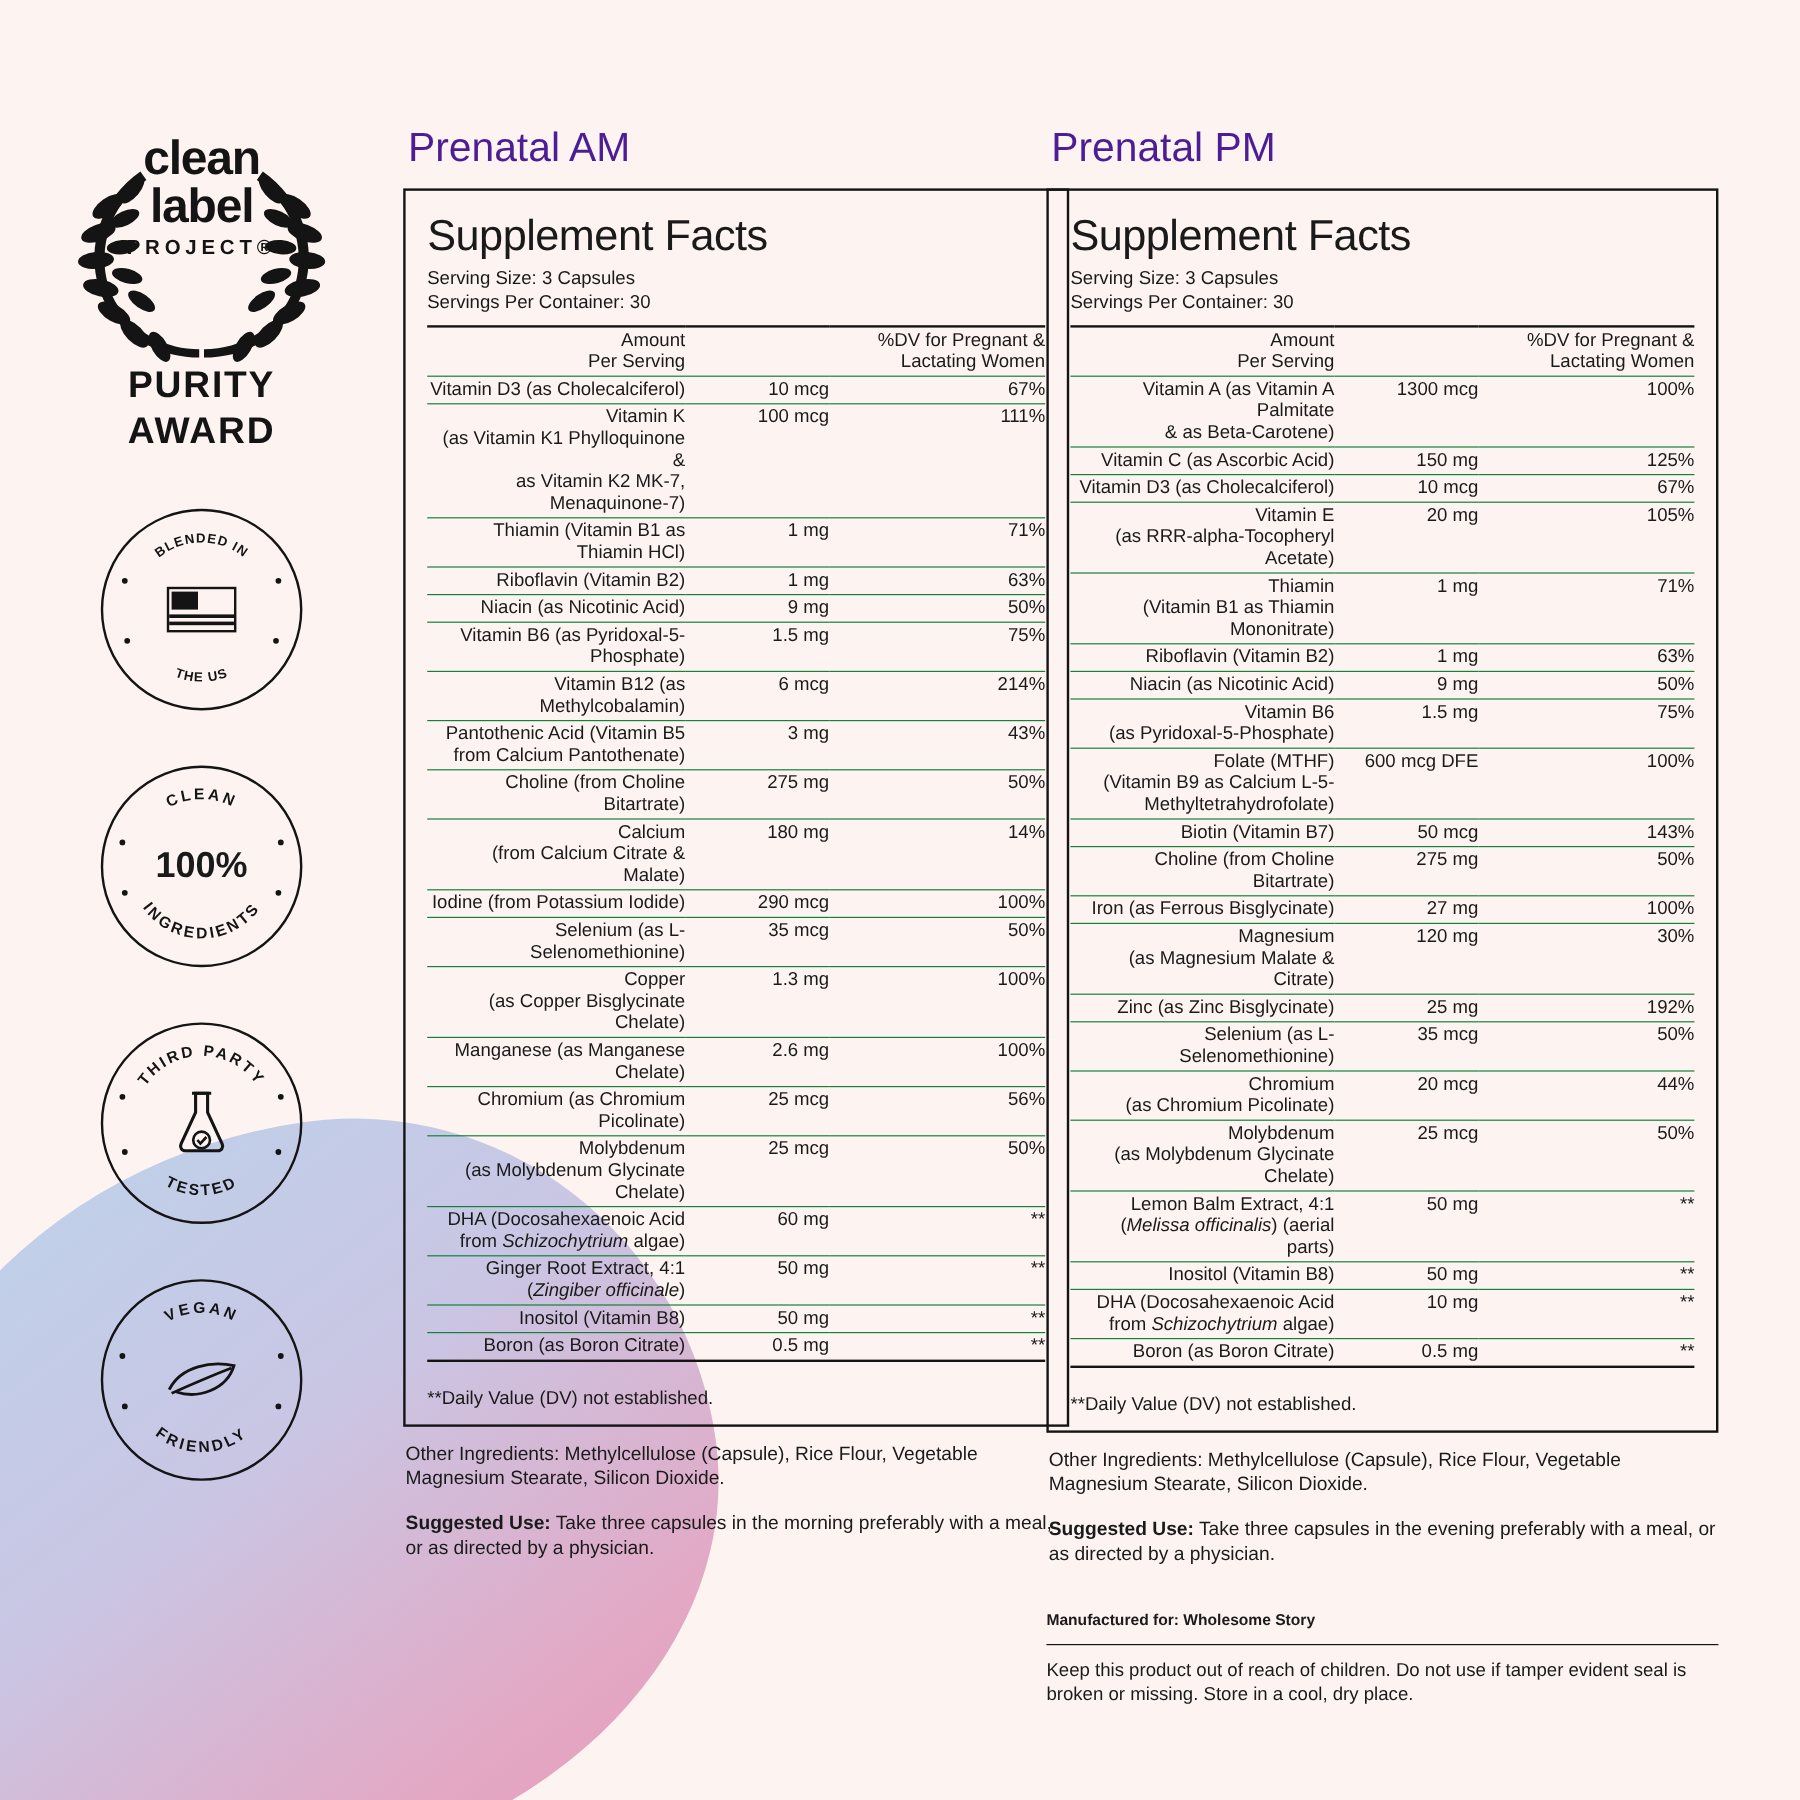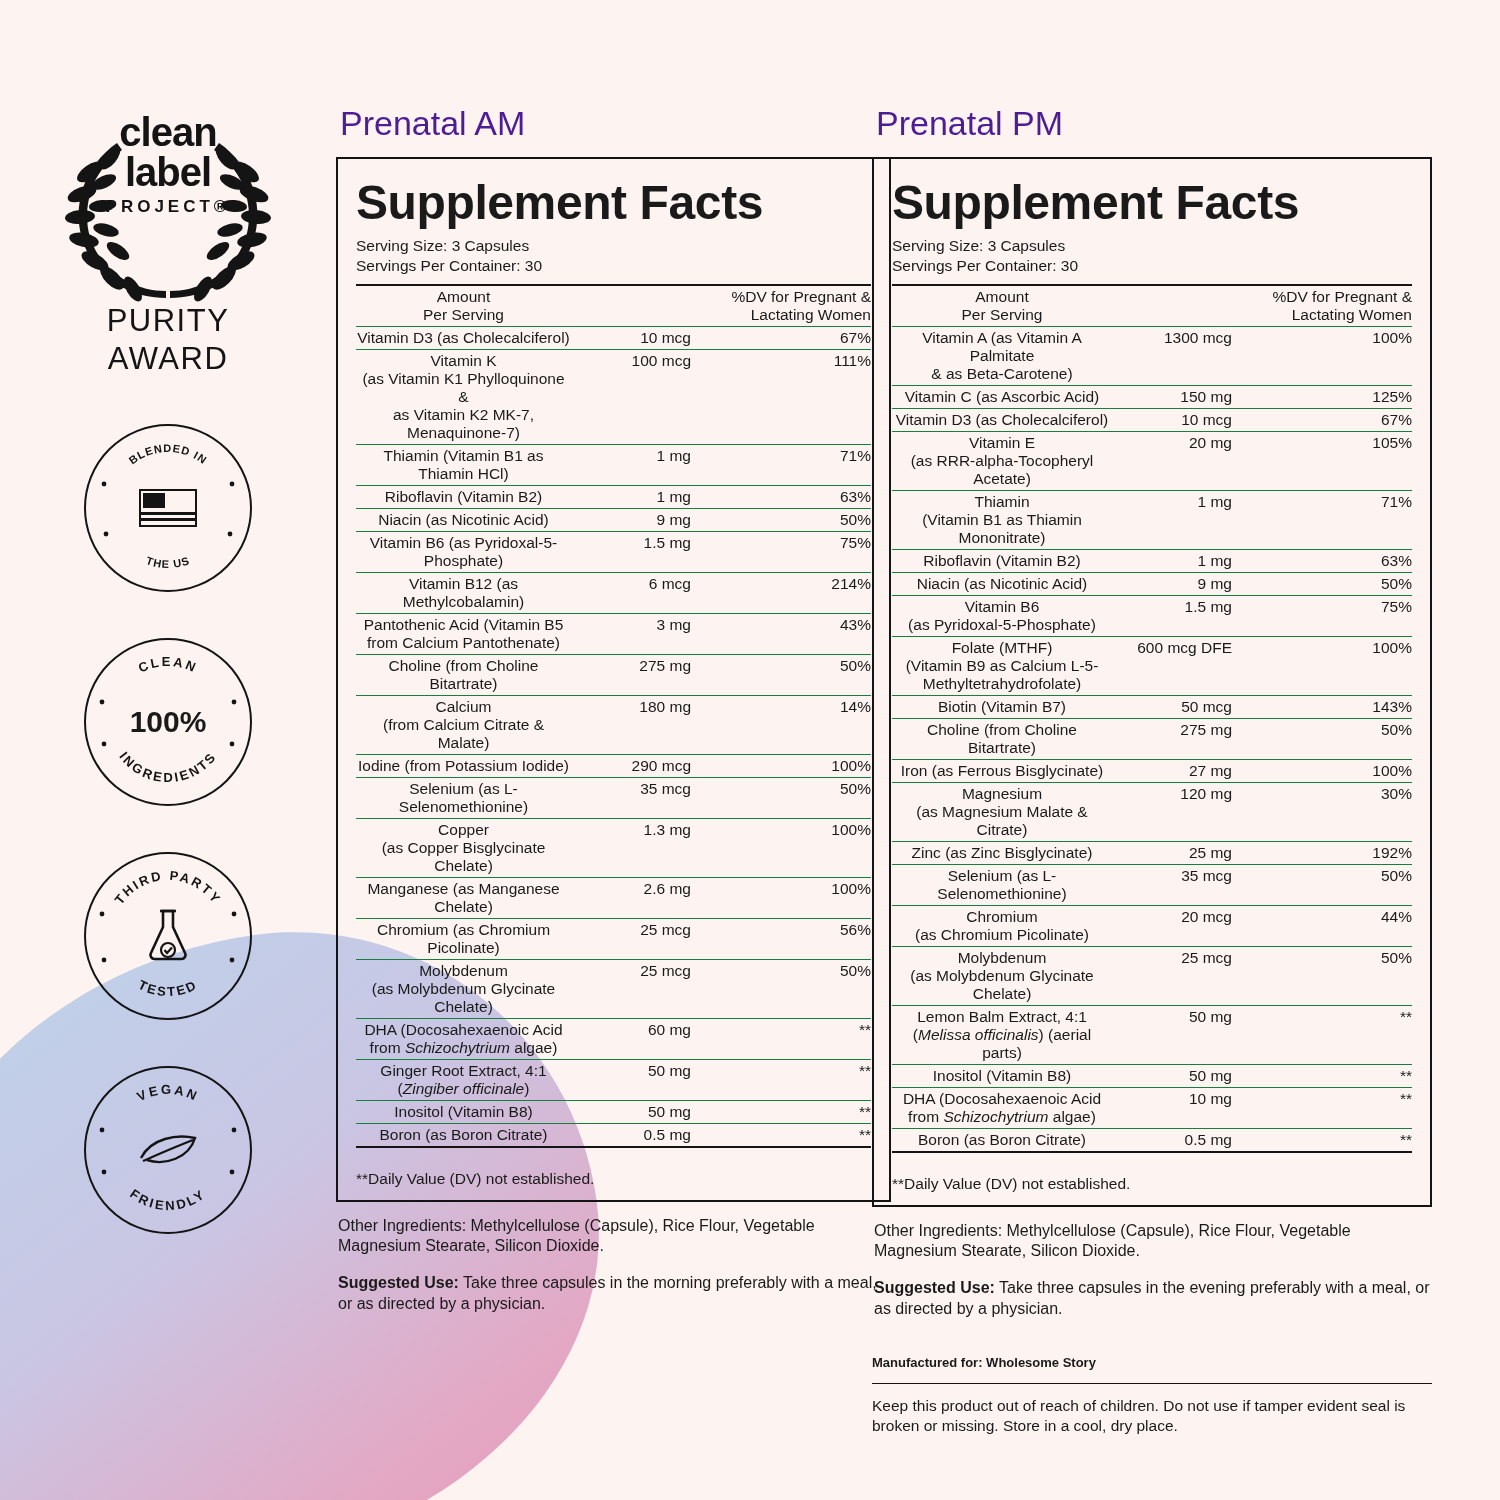--- a/index.html
+++ b/index.html
@@ -24,21 +24,21 @@
   .clp{position:relative;width:260px;height:230px;margin:0 auto;}
   .clp-text{
     position:absolute;left:0;right:0;top:26px;text-align:center;
     font-weight:bold;line-height:1.0;color:#141414;
   }
   .clp-text .l1{font-size:40px;display:block;letter-spacing:-1px;}
   .clp-text .l2{font-size:40px;display:block;letter-spacing:-1px;}
   .clp-text .l3{font-size:17px;display:block;letter-spacing:4px;margin-top:6px;}
   .wreath{position:absolute;inset:0;}
   .purity{
-    text-align:center;font-weight:normal;font-size:31px;line-height:1.22;
+    text-align:center;font-weight:bold;font-size:31px;line-height:1.22;
     letter-spacing:1.5px;margin-top:-14px;color:#141414;
   }
   .circle-badge{
     width:164px;height:164px;border-radius:50%;
     border:2.5px solid #141414;margin:46px auto 0;position:relative;
   }
   .circle-badge .ring-text{
     position:absolute;inset:0;
   }
   .cb-center{
@@ -51,27 +51,27 @@
   .flag .canton{position:absolute;left:2px;top:2px;width:22px;height:15px;background:#141414;}
   .flag .stripe{position:absolute;left:0;right:0;height:3px;background:#141414;}
   .pct100{font-size:30px;font-weight:bold;}
   .flask{width:46px;height:58px;position:relative;}
   
   .panel{position:absolute;z-index:3;}
   .panel-title{font-size:34px;font-weight:400;margin:0 0 14px 4px;color:#4c1d95;}
   .facts-box{
     border:2.5px solid #141414;padding:16px 18px 12px 18px;background:transparent;
   }
-  .facts-head{font-size:48px;font-weight:bold;letter-spacing:-0.4px;margin-bottom:6px;}
+  .facts-head{font-size:36px;font-weight:normal;letter-spacing:-0.4px;margin-bottom:6px;}
   .serving{font-size:15.5px;line-height:1.28;margin-bottom:8px;}
   table.facts{width:100%;border-collapse:collapse;font-size:15.5px;}
   table.facts td{padding:2px 0 2px 0;vertical-align:top;}
   .rule-thick{border-top:2.5px solid #141414;}
   .rule-thin{border-top:1px solid #15803d;}
-  .col-name{text-align:center;padding-right:8px;margin-top:41px;}
+  .col-name{text-align:right;padding-right:8px;margin-top:41px;}
   .col-amt{text-align:right;white-space:nowrap;width:120px;padding-right:10px;}
   .col-dv{text-align:right;white-space:nowrap;width:62px;}
   .sub{display:block;}
   .ital{font-style:italic;}
   .footnote{font-size:15.5px;padding-top:22px;}
   .other-ing{font-size:16px;line-height:1.3;margin:14px 2px 0 2px;}
   .suggested{font-size:16px;line-height:1.3;margin:16px 2px 0 2px;}
   .suggested b{font-weight:bold;}
   .mfg{font-size:13px;line-height:1.32;margin-top:34px;}
   .mfg b{font-weight:bold;}

